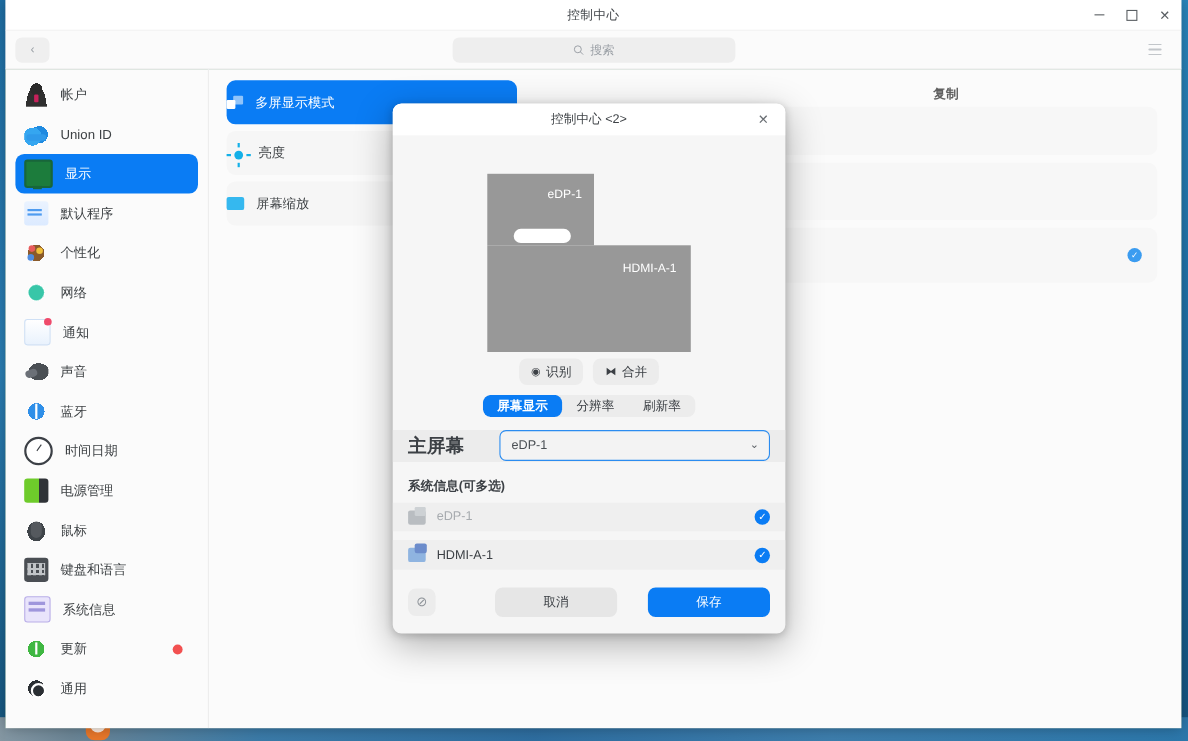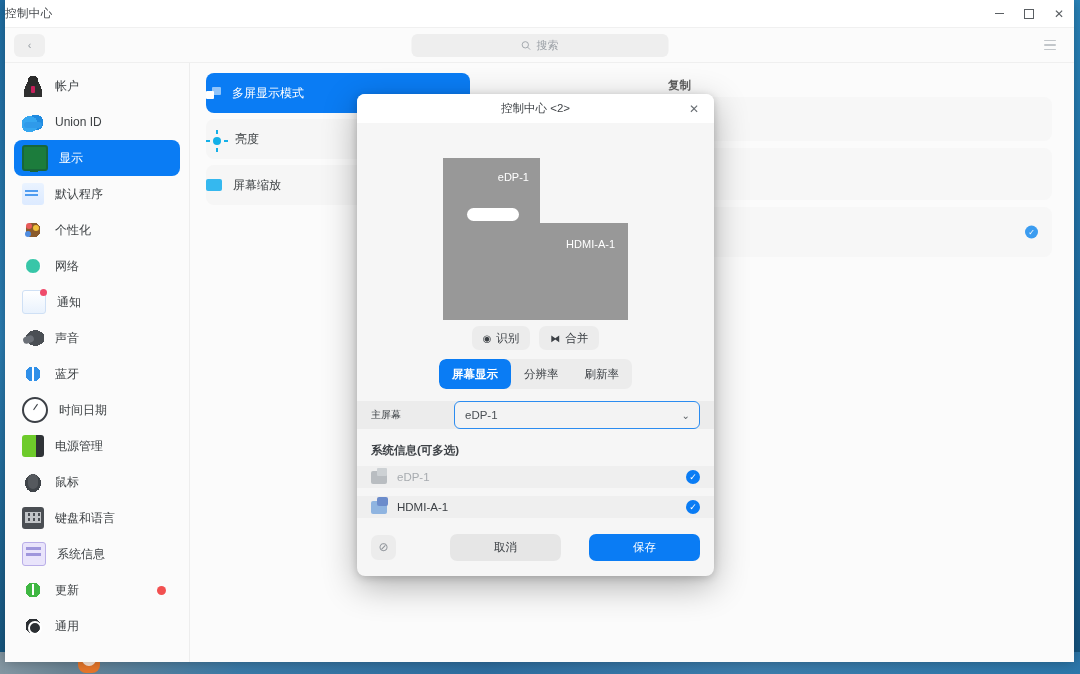--- a/index.html
+++ b/index.html
@@ -38,21 +38,21 @@
     background:#fbfbfb;
     box-shadow:0 0 12px rgba(0,0,0,.30);
     display:flex;flex-direction:column;overflow:hidden;
   }
   .titlebar{
     height:27px;flex:0 0 27px;background:#ffffff;
     display:flex;align-items:center;position:relative;
     border-bottom:1px solid #f0f0f0;
   }
   .titlebar .wtitle{
-    position:absolute;left:0;right:0;
+    position:absolute;left:0;right:0;text-align:center;
     font-size:11.5px;color:#414549;letter-spacing:.4px;
   }
   .wbtns{margin-left:auto;display:flex;align-items:center;height:100%;}
   .wbtn{
     width:30px;height:27px;display:flex;align-items:center;justify-content:center;
     color:#4c5155;font-size:12px;line-height:1;
   }
   .wbtn .min{display:block;width:9px;height:1px;background:#5a5f63;}
   .wbtn .max{display:block;width:8px;height:8px;border:1px solid #5a5f63;}
   .wbtn .cls{font-size:12px;color:#5a5f63;}
@@ -75,21 +75,21 @@
   .searchbox svg{display:block;}
   .burger{
     margin-left:auto;margin-right:16px;width:14px;height:14px;
     display:flex;flex-direction:column;justify-content:center;gap:3px;
   }
   .burger i{display:block;height:1.6px;background:#c2c6ca;border-radius:1px;}
   .burger i:nth-child(1){width:12px;}
   .burger i:nth-child(2){width:12px;}
   .burger i:nth-child(3){width:12px;}
 
-  .body{flex:1 1 auto;display:flex;min-height:0;background:#14532d;}
+  .body{flex:1 1 auto;display:flex;min-height:0;background:#14532d;text-align:center;}
 
   
   .sidebar{
     width:184px;flex:0 0 184px;background:#fbfbfb;
     border-right:1px solid #ededed;
     padding-top:5px;overflow:hidden;
   }
   .side-item{
     height:36px;margin:0 9px;border-radius:8px;
     display:flex;align-items:center;gap:11px;padding-left:8px;
@@ -205,28 +205,28 @@
 
   .mon-btns{display:flex;justify-content:center;gap:9px;margin-top:28px;}
   .mbtn{
     height:24px;padding:0 11px;border-radius:7px;background:#ececec;
     display:flex;align-items:center;gap:5px;font-size:11.5px;color:#3c4045;
   }
   .mbtn .g{font-size:10px;color:#3c4045;}
 
   .tabs{display:flex;justify-content:center;margin-top:9px;}
   .tabs-wrap{display:flex;background:#ececec;border-radius:7px;padding:0;overflow:hidden;}
-  .tab{height:30px;padding:0 13px;display:flex;align-items:center;font-size:11.5px;color:#3c4045;}
+  .tab{height:20px;padding:0 13px;display:flex;align-items:center;font-size:11.5px;color:#3c4045;}
   .tab.active{background:#0a7cf4;color:#fff;border-radius:7px;font-weight:bold;}
 
   .row-primary{
     margin-top:12px;height:40px;background:#ececec;
     display:flex;align-items:center;padding:0 14px;gap:0;
   }
-  .row-primary .lbl{font-size:10px;color:#3c4045;font-weight:normal;width:83px;flex:0 0 83px;}
+  .row-primary .lbl{font-size:17px;color:#3c4045;font-weight:bold;width:83px;flex:0 0 83px;}
   .select{
     flex:1 1 auto;height:26px;background:#f3f3f3;border:1.4px solid #2b8cf0;border-radius:6px;
     display:flex;align-items:center;padding:0 10px;font-size:11.5px;color:#4a4f54;position:relative;
   }
   .select .chev{position:absolute;right:9px;top:50%;transform:translateY(-50%);color:#5d6267;font-size:10px;}
 
   .section-label{font-size:11.5px;color:#3c4045;font-weight:bold;margin:14px 0 8px 14px;}
   .screen-row{
     height:37px;display:flex;align-items:center;padding:0 14px;gap:10px;
     font-size:11.5px;color:#3c4045;position:relative;

